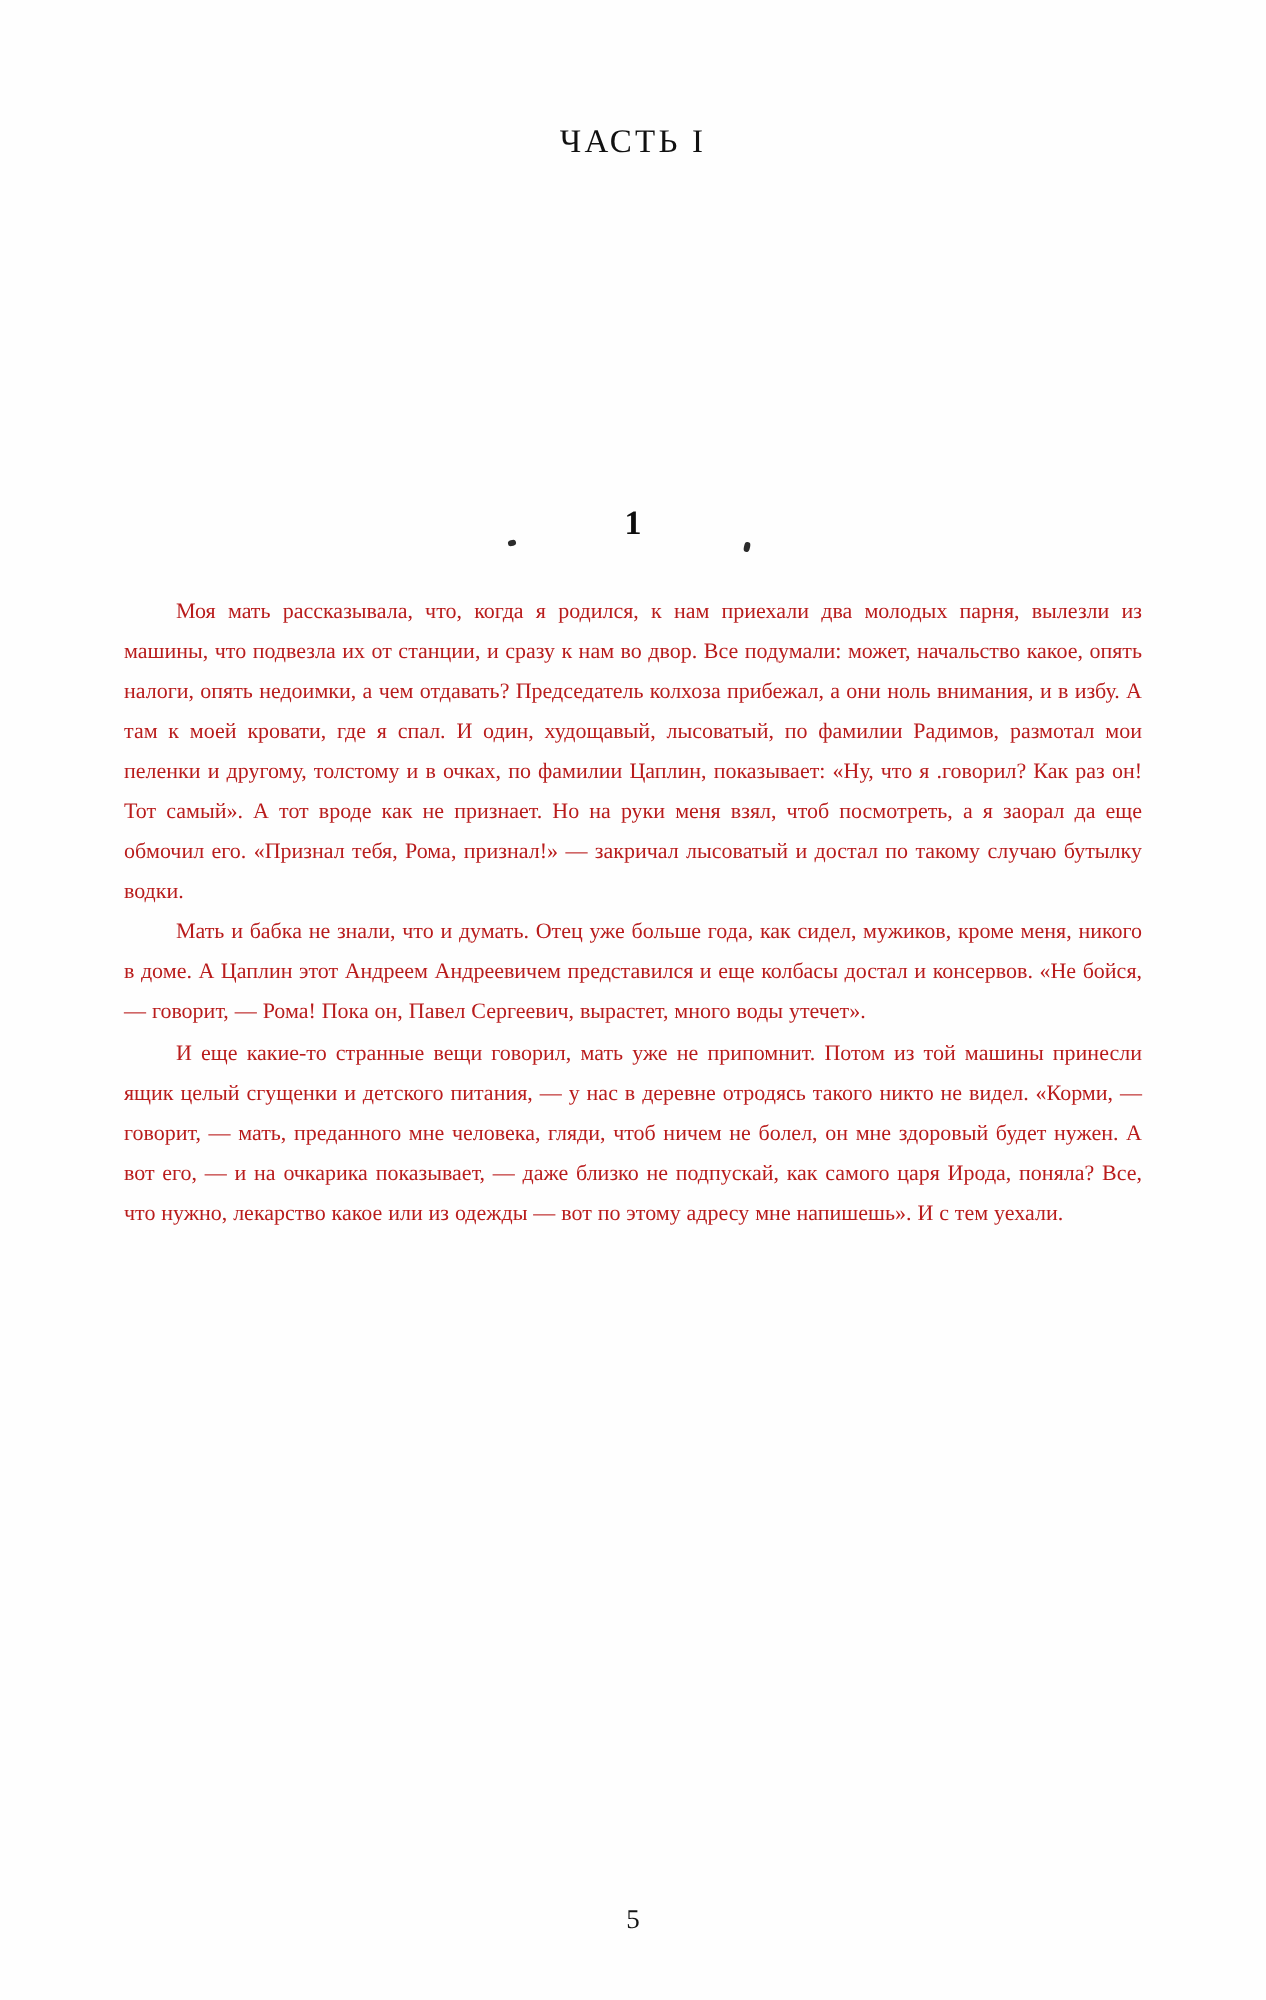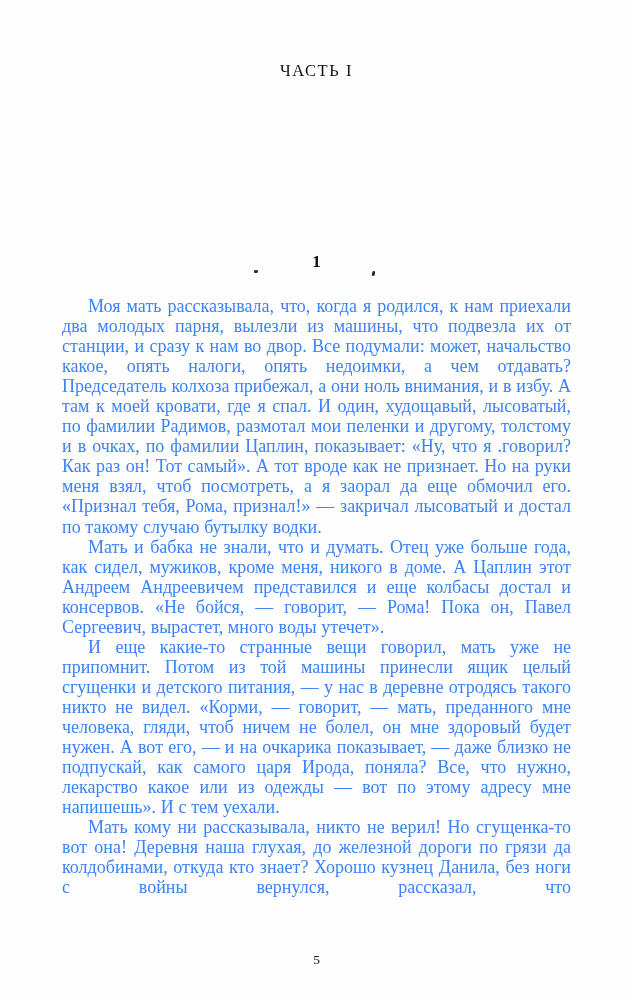--- a/index.html
+++ b/index.html
@@ -79,24 +79,24 @@
     position: absolute;
     left: 62px;
     top: 296px;
     width: 509px;
   }
   .para {
     margin: 0;
     text-indent: 26px;
     text-align: justify;
     text-align-last: left;
-    font-size: 18px;
+    font-size: 11px;
     line-height: 20.05px;
     word-spacing: 0.2px;
-    color: #3b82f6;
+    color: #b91c1c;
     hyphens: manual;
     font-family: Liberation Serif, serif;
   }
   .para.last {
     text-align-last: justify;
   }
 
   
   .folio {
     position: absolute;
@@ -118,18 +118,17 @@
   <div class="section-number-block">
     <div class="speck speck-left"></div>
     <div class="section-number">1</div>
     <div class="speck speck-right"></div>
   </div>
 
   <div class="text-column">
     <p class="para">Моя мать рассказывала, что, когда я родился, к нам приехали два молодых парня, вылезли из машины, что подвезла их от станции, и сразу к нам во двор. Все подумали: может, начальство какое, опять налоги, опять недоимки, а чем отдавать? Председатель колхоза прибежал, а они ноль внимания, и в избу. А там к моей кровати, где я спал. И один, худощавый, лысоватый, по фамилии Радимов, размотал мои пеленки и другому, толстому и в очках, по фамилии Цаплин, показывает: «Ну, что я .говорил? Как раз он! Тот самый». А тот вроде как не признает. Но на руки меня взял, чтоб посмотреть, а я заорал да еще обмочил его. «Признал тебя, Рома, признал!» — закричал лысоватый и достал по такому случаю бутылку водки.</p>
     <p class="para">Мать и бабка не знали, что и думать. Отец уже больше года, как сидел, мужиков, кроме меня, никого в доме. А Цаплин этот Андреем Андреевичем представился и еще колбасы достал и консервов. «Не бойся, — говорит, — Рома! Пока он, Павел Сергеевич, вырастет, много воды утечет».</p>
     <p class="para">И еще какие-то странные вещи говорил, мать уже не припомнит. Потом из той машины принесли ящик целый сгущенки и детского питания, — у нас в деревне отродясь такого никто не видел. «Корми, — говорит, — мать, преданного мне человека, гляди, чтоб ничем не болел, он мне здоровый будет нужен. А вот его, — и на очкарика показывает, — даже близко не подпускай, как самого царя Ирода, поняла? Все, что нужно, лекарство какое или из одежды — вот по этому адресу мне напишешь». И с тем уехали.</p>
-    <p class="para last">Мать кому ни рассказывала, никто не верил! Но сгущенка-то вот она! Деревня наша глухая, до железной дороги по грязи да колдобинами, откуда кто знает? Хорошо кузнец Данила, без ноги с войны вернулся, рассказал, что</p>
   </div>
 
   <div class="folio">5</div>
 
 </div>
 
 </body></html>

